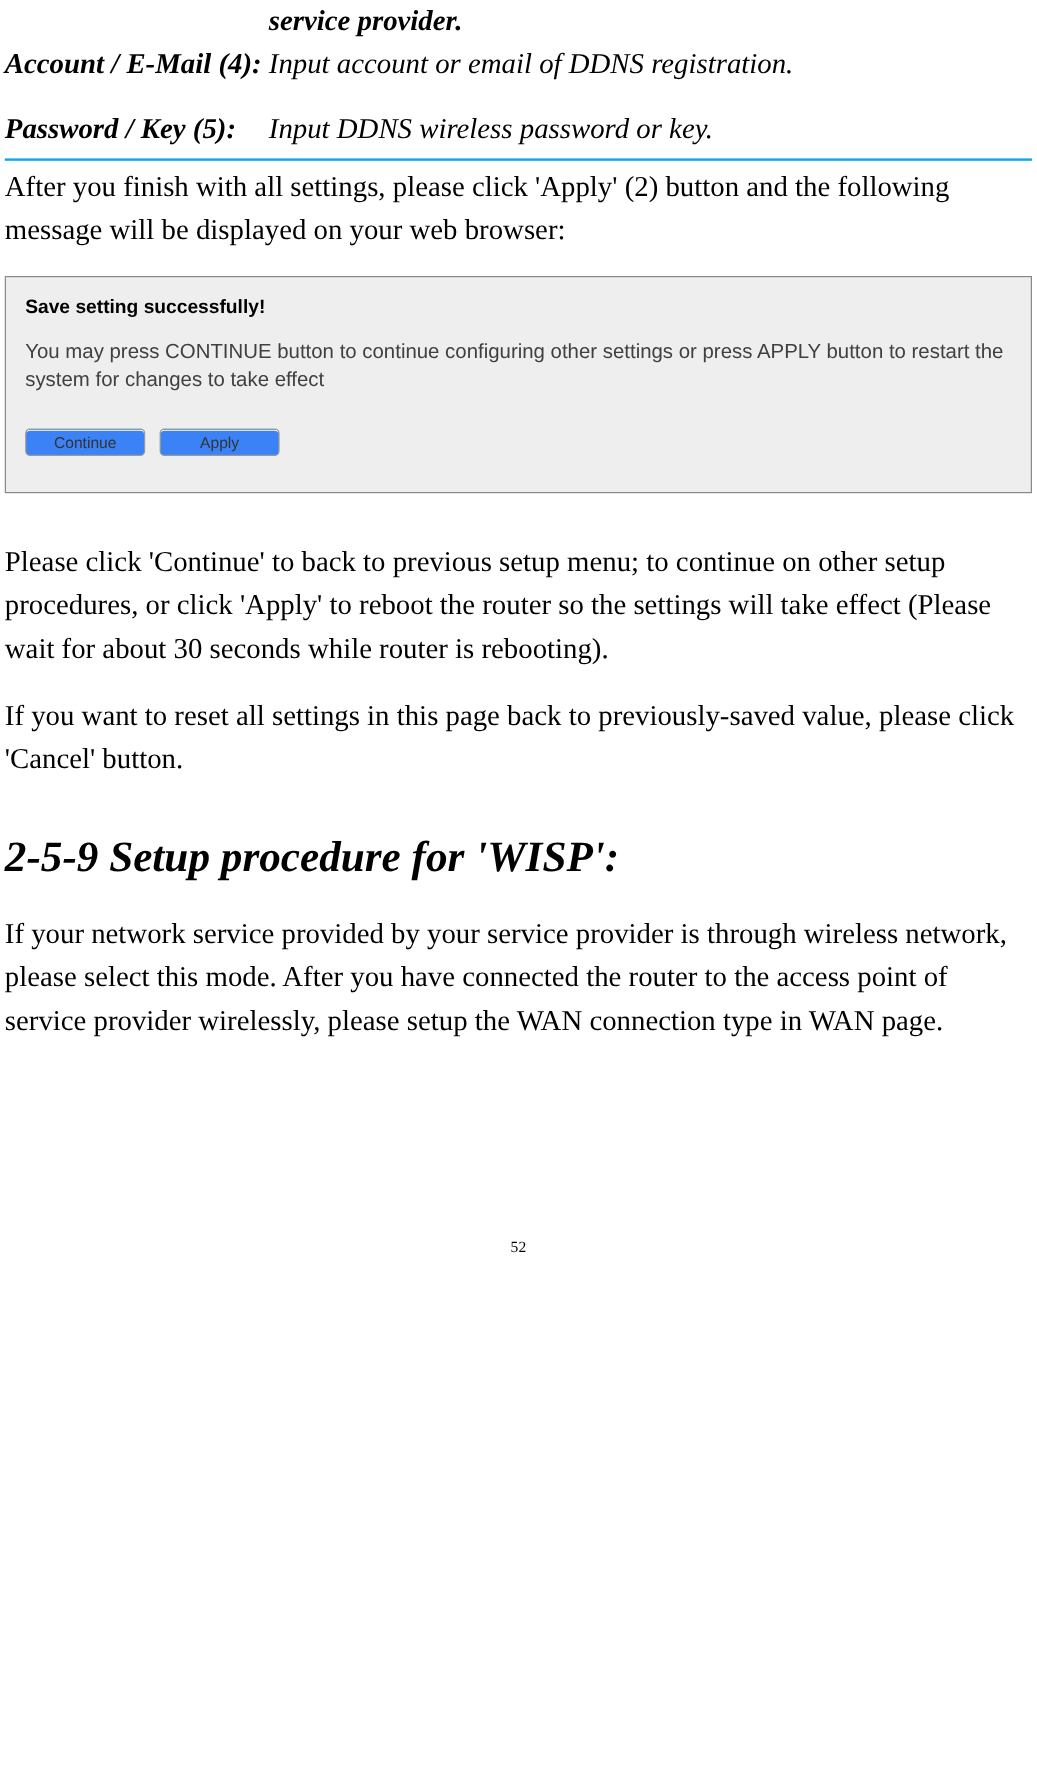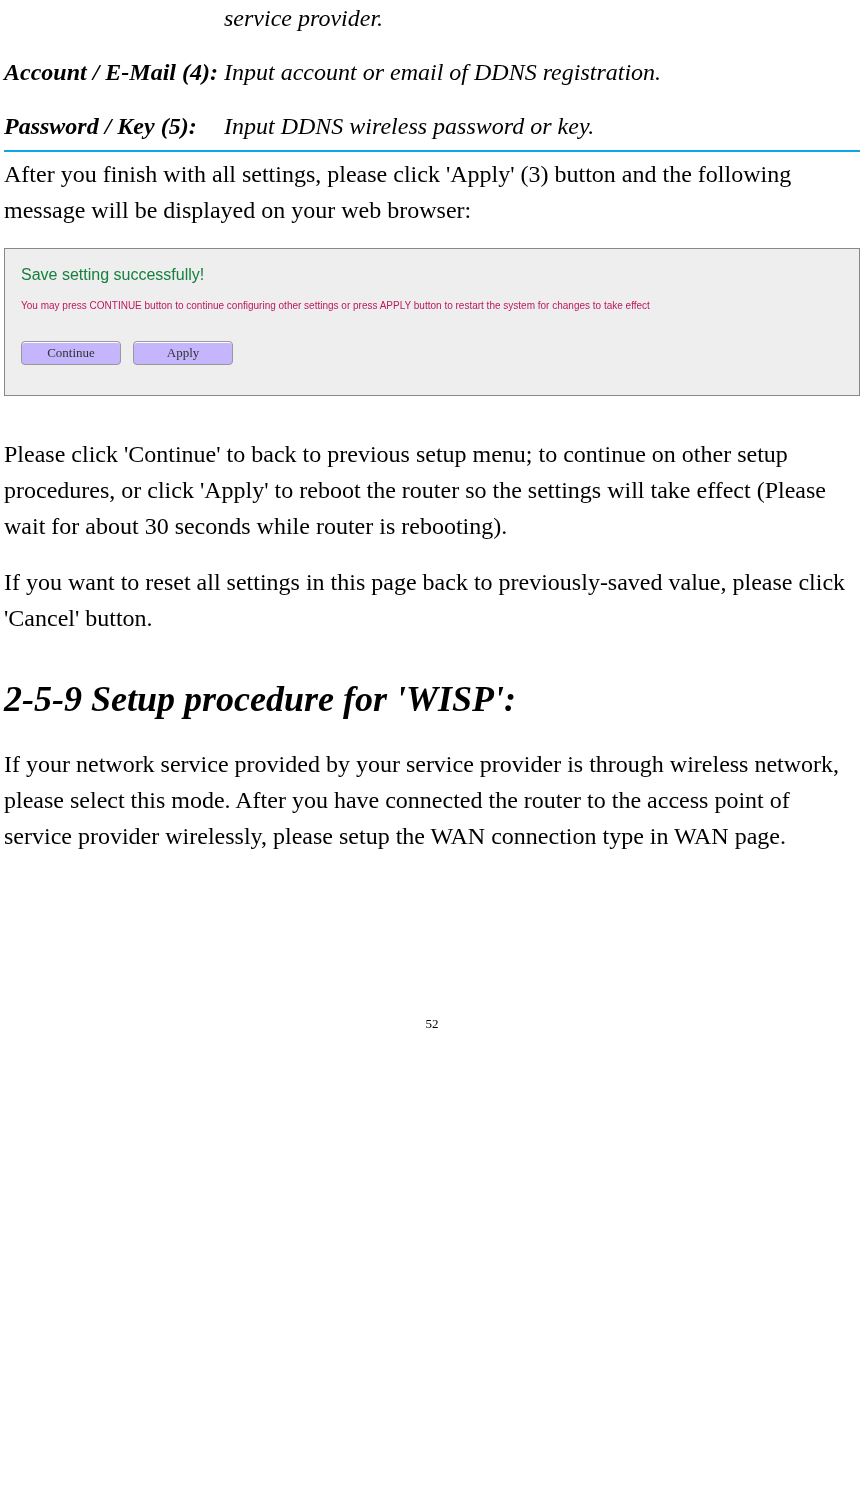--- a/index.html
+++ b/index.html
@@ -30,21 +30,21 @@
       flex-shrink: 0;
       font-weight: bold;
     }
     .table-desc {
       font-style: italic;
       flex: 1;
     }
     .row-top-partial {
       padding-left: 220px;
       font-style: italic;
-      margin-bottom: 18px;
+      font-weight: bold;
     }
     .row-middle {
       margin-bottom: 18px;
     }
     .row-last {
       border-bottom: 2px solid #0ea5e9;
       padding-bottom: 6px;
       margin-bottom: 4px;
     }
     .paragraph {
@@ -52,41 +52,41 @@
     }
     .screenshot-box {
       background: #eeeeee;
       border: 1px solid #888;
       padding: 14px 16px 30px 16px;
       margin-bottom: 40px;
       font-family: Arial, sans-serif;
     }
     .screenshot-title {
       font-size: 16px;
-      font-weight: normal;
-      color: #15803d;
+      font-weight: bold;
+      color: #000000;
       margin-bottom: 12px;
     }
     .screenshot-text {
-      font-size: 10px;
-      color: #be185d;
+      font-size: 17px;
+      color: #404040;
       line-height: 1.4;
       margin-bottom: 28px;
     }
     .screenshot-buttons {
       display: flex;
       gap: 12px;
     }
     .screenshot-button {
-      background: #c4b5fd;
+      background: #3b82f6;
       border: 1px solid #999;
       border-radius: 4px;
       padding: 3px 0;
       font-size: 13px;
-      font-family: Liberation Serif, serif;
+      font-family: Liberation Sans, sans-serif;
       color: #333;
       width: 100px;
       text-align: center;
       cursor: pointer;
       box-shadow: inset 0 1px 0 #fff;
     }
     .section-heading {
       font-style: italic;
       font-weight: bold;
       margin-top: 36px;
@@ -111,21 +111,21 @@
     <div class="table-label">Account / E-Mail (4):</div>
     <div class="table-desc">Input account or email of DDNS registration.</div>
   </div>
 
   <div class="table-row row-last">
     <div class="table-label">Password / Key (5):</div>
     <div class="table-desc">Input DDNS wireless password or key.</div>
   </div>
 </div>
 
-<p class="paragraph">After you finish with all settings, please click 'Apply' (3) button and the following message will be displayed on your web browser:</p>
+<p class="paragraph">After you finish with all settings, please click 'Apply' (2) button and the following message will be displayed on your web browser:</p>
 
 <div class="screenshot-box">
   <div class="screenshot-title">Save setting successfully!</div>
   <div class="screenshot-text">You may press CONTINUE button to continue configuring other settings or press APPLY button to restart the system for changes to take effect</div>
   <div class="screenshot-buttons">
     <button class="screenshot-button">Continue</button>
     <button class="screenshot-button">Apply</button>
   </div>
 </div>
 

